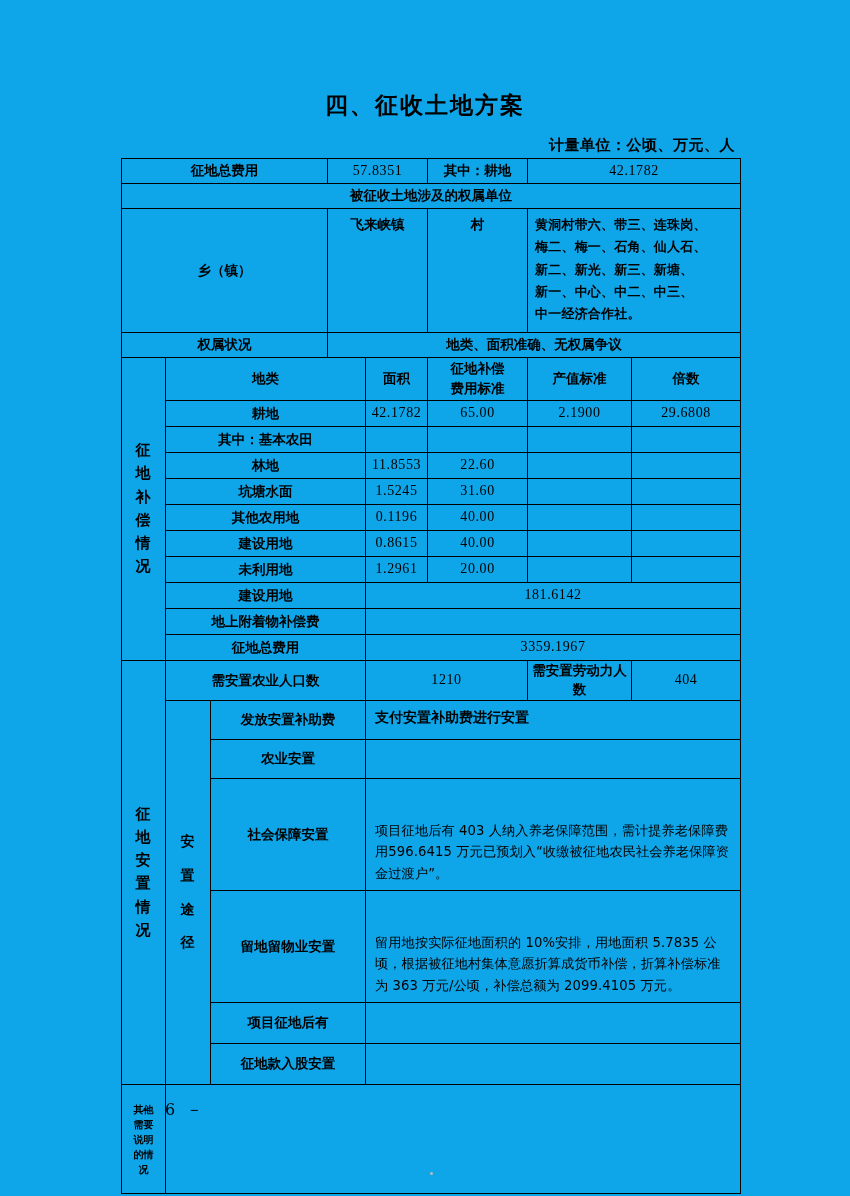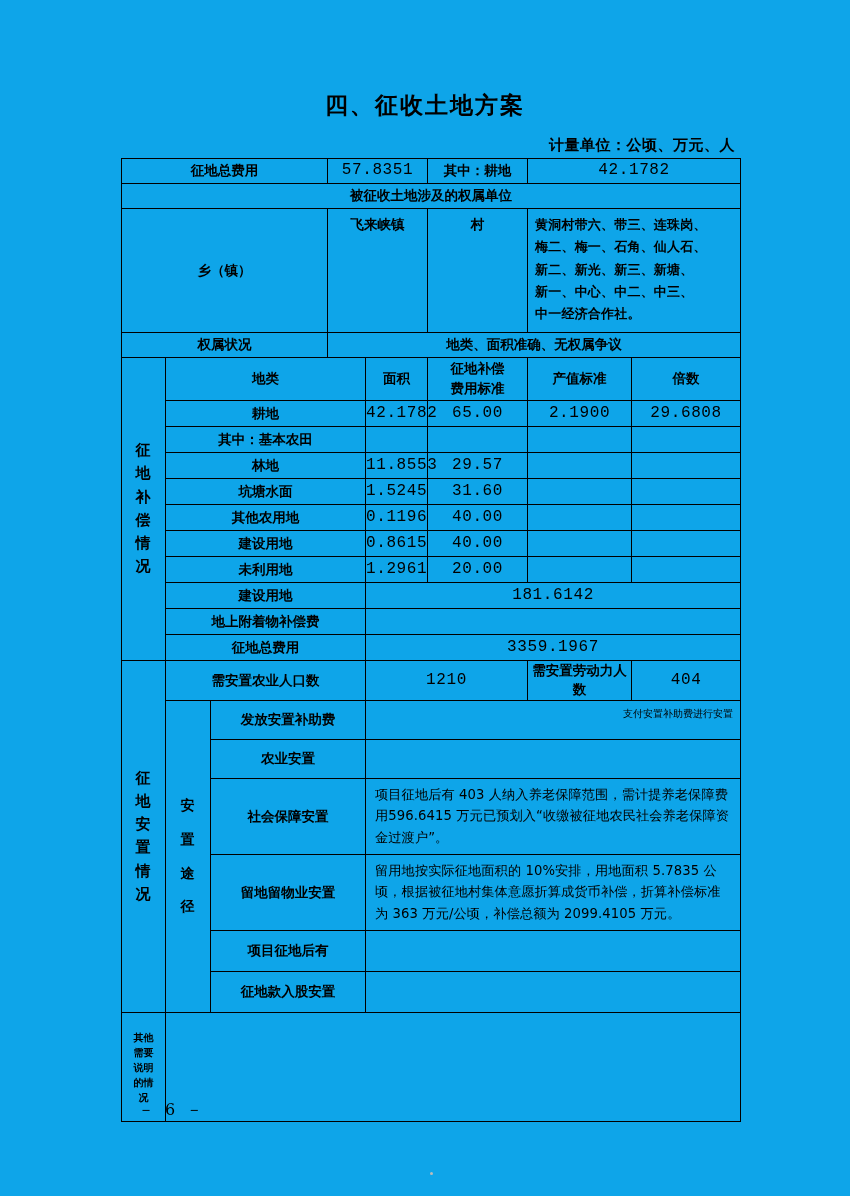--- a/index.html
+++ b/index.html
@@ -56,22 +56,22 @@
     border: 1px solid #000;
     padding: 0;
     vertical-align: middle;
     text-align: center;
     line-height: 1.45;
   }
   td.lbl {
     font-weight: bold;
   }
   td.num {
-    font-family: Liberation Mono, monospace;
-    font-size: 16px;
+    font-family: Liberation Serif, serif;
+    font-size: 14px;
     letter-spacing: 0.6px;
   }
   .cellpad {
     padding: 4px 4px;
   }
   
   .vstack {
     display: flex;
     flex-direction: column;
     align-items: center;
@@ -92,25 +92,27 @@
     letter-spacing: 0.2px;
     font-family: Liberation Serif, serif;
   }
   .villages .last { text-align: left; }
   .para {
     text-align: left;
     padding: 5px 7px 6px 9px;
     font-size: 13.2px;
     line-height: 1.62;
     letter-spacing: 0.1px;
+    margin-top: 36px;
   }
   .para-single {
-    text-align: right;
+    text-align: left;
     padding: 6px 7px 6px 9px;
-    font-size: 10px;
+    font-size: 14px;
+    font-weight: bold;
   }
   .two-line-head {
     line-height: 1.3;
   }
   .pagenum {
     position: absolute;
     left: 138px;
     top: 1100px;
     font-size: 16px;
     letter-spacing: 3px;
@@ -208,21 +210,21 @@
     <tr>
       <td class="lbl cellpad" colspan="3" style="height:25px">其中：基本农田</td>
       <td class="num cellpad"></td>
       <td class="num cellpad"></td>
       <td class="num cellpad"></td>
       <td class="num cellpad"></td>
     </tr>
     <tr>
       <td class="lbl cellpad" colspan="3" style="height:25px">林地</td>
       <td class="num cellpad">11.8553</td>
-      <td class="num cellpad">29.57</td>
+      <td class="num cellpad">22.60</td>
       <td class="num cellpad"></td>
       <td class="num cellpad"></td>
     </tr>
     <tr>
       <td class="lbl cellpad" colspan="3" style="height:25px">坑塘水面</td>
       <td class="num cellpad">1.5245</td>
       <td class="num cellpad">31.60</td>
       <td class="num cellpad"></td>
       <td class="num cellpad"></td>
     </tr>

